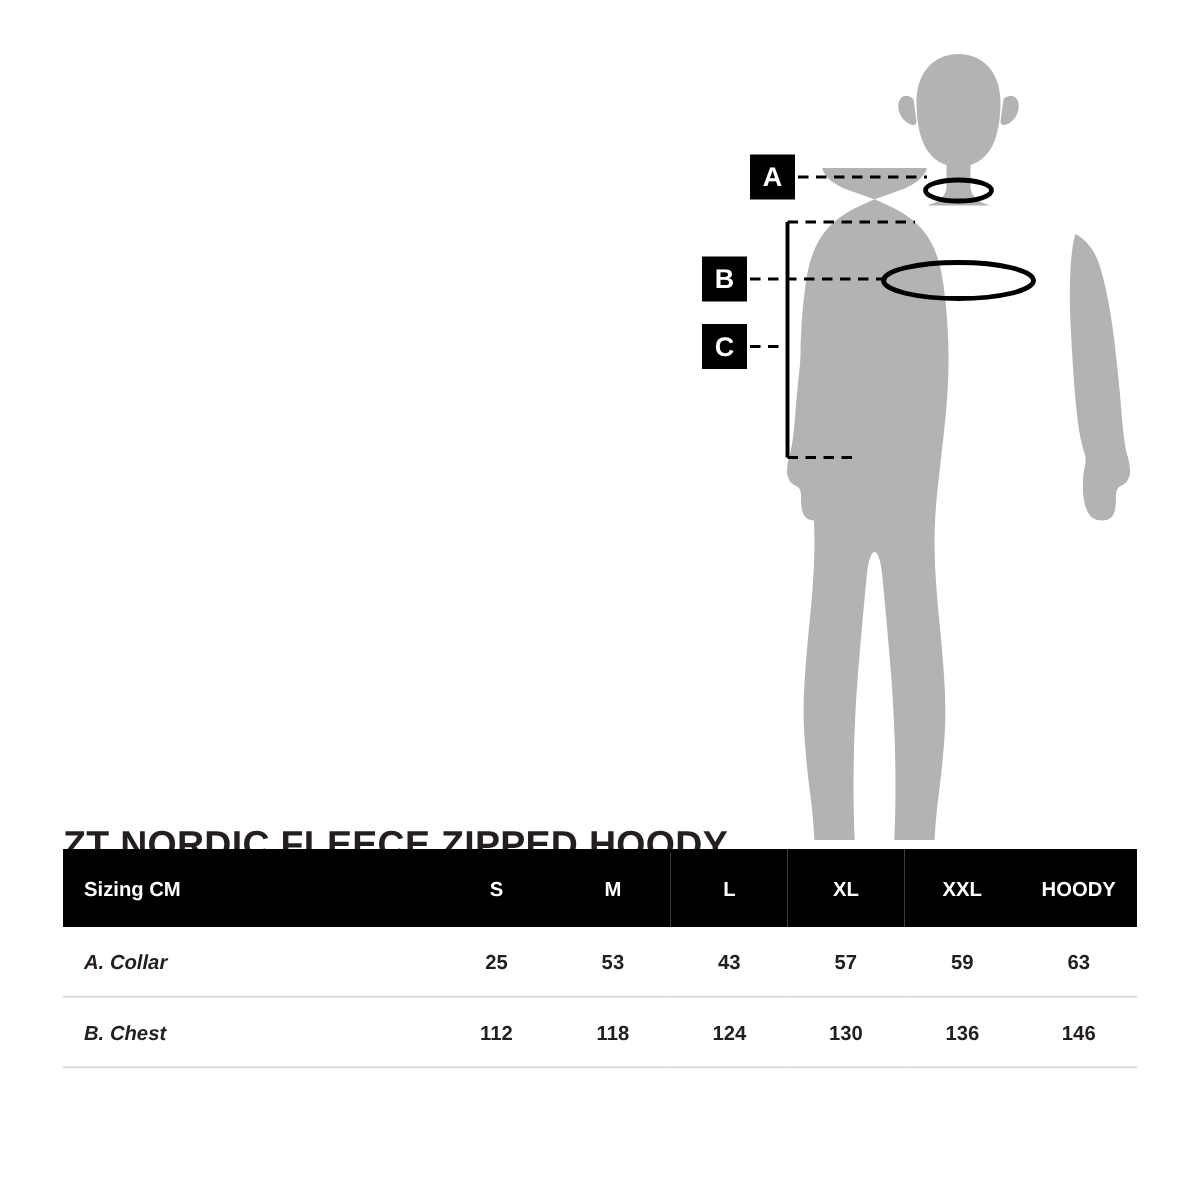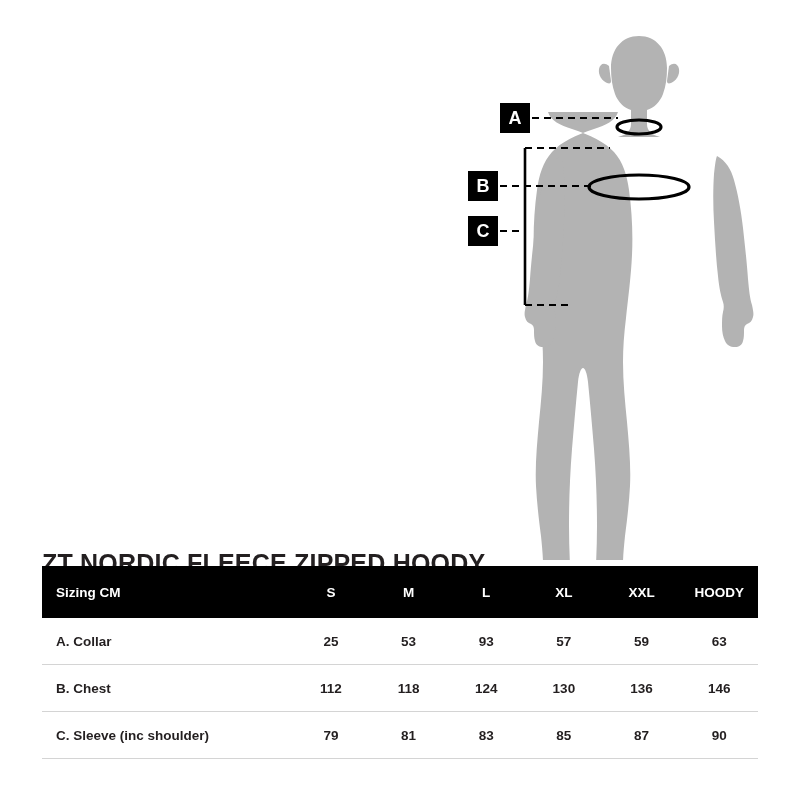--- a/index.html
+++ b/index.html
@@ -72,20 +72,21 @@
     padding: 0;
     font-size: 13.5px;
   }
   #size-table tbody tr:last-child td {
     border-bottom: 1px solid #d4d4d4;
   }
   #size-table tbody td.label-col {
     text-align: left;
     padding-left: 14px;
     font-weight: bold;
+    font-style: italic;
   }
   
   #size-table col.c-label { width: 250px; }
   #size-table col.c-size  { width: 77.6px; }
 </style>
 </head>
 <body>
 
 <div id="diagram">
   <svg width="800" height="560" viewBox="0 0 800 560" xmlns="http://www.w3.org/2000/svg">
@@ -227,37 +228,28 @@
       <th>XL</th>
       <th>XXL</th>
       <th>HOODY</th>
     </tr>
   </thead>
   <tbody>
     <tr>
       <td class="label-col">A. Collar</td>
       <td>25</td>
       <td>53</td>
-      <td>93</td>
+      <td>43</td>
       <td>57</td>
       <td>59</td>
       <td>63</td>
     </tr>
     <tr>
       <td class="label-col">B. Chest</td>
       <td>112</td>
       <td>118</td>
       <td>124</td>
       <td>130</td>
       <td>136</td>
       <td>146</td>
     </tr>
-    <tr>
-      <td class="label-col">C. Sleeve (inc shoulder)</td>
-      <td>79</td>
-      <td>81</td>
-      <td>83</td>
-      <td>85</td>
-      <td>87</td>
-      <td>90</td>
-    </tr>
   </tbody>
 </table>
 
 </body></html>

